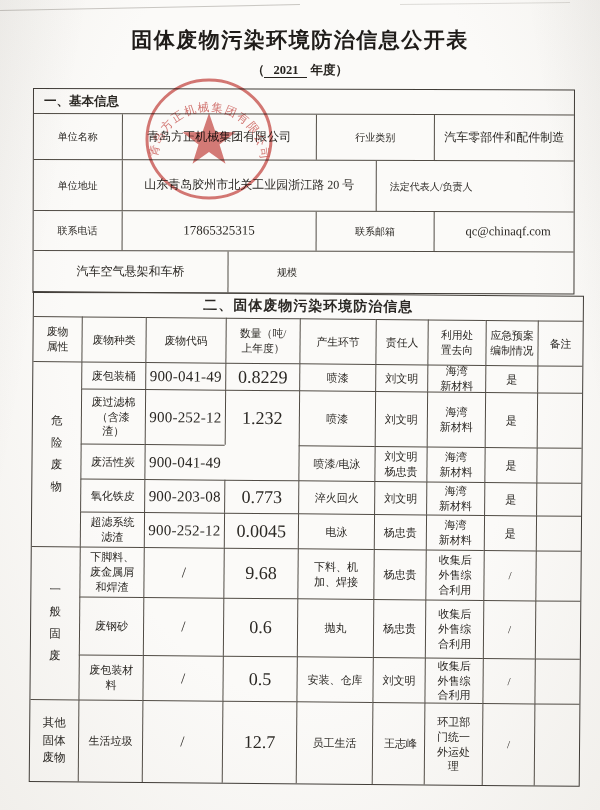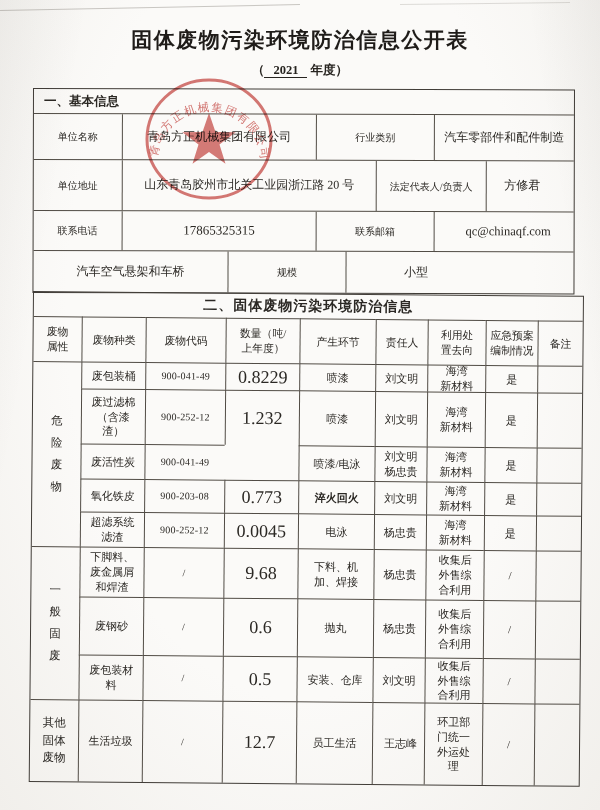--- a/index.html
+++ b/index.html
@@ -49,21 +49,21 @@
     transform:rotate(0.5deg);transform-origin:top left;}
   .g{border-left:1px solid #514c45;border-top:1px solid #514c45;
     display:flex;align-items:center;justify-content:center;text-align:center;
     white-space:pre-line;line-height:1.35;font-size:11px;padding:1px 2px;
     box-sizing:border-box;}
   .nl{border-left:none;}
   .nt{border-top:none;}
   .t2sec{font-weight:bold;font-size:14px;letter-spacing:1px;}
   .hd{font-size:10.8px;}
   .num{font-size:18px;}
-  .code{font-size:10px;letter-spacing:.2px;}
+  .code{font-size:15px;letter-spacing:.2px;}
   .attr span{display:block;word-break:break-all;font-size:11.5px;}
   .attr-1 span{width:13px;line-height:1.9;}
   .attr-2 span{width:26px;line-height:1.55;}
 
   
   #stamp{position:absolute;left:141px;top:75px;width:136px;height:128px;
     opacity:.8;mix-blend-mode:multiply;pointer-events:none;}
 </style>
 </head>
 <body>
@@ -81,34 +81,32 @@
     <div class="c lab a1">单位名称</div>
     <div class="c val a2">青岛方正机械集团有限公司</div>
     <div class="c lab a3">行业类别</div>
     <div class="c val a4">汽车零部件和配件制造</div>
   </div>
 
   <div class="t1row r2">
     <div class="c lab b1">单位地址</div>
     <div class="c val b2">山东青岛胶州市北关工业园浙江路 20 号</div>
     <div class="c lab b3">法定代表人/负责人</div>
-    <div class="c val b4">方修君</div>
   </div>
 
   <div class="t1row r3">
     <div class="c lab a1">联系电话</div>
     <div class="c val a2" style="font-size:13px;">17865325315</div>
     <div class="c lab a3">联系邮箱</div>
     <div class="c val a4" style="font-size:12.5px;padding-left:11px;">qc@chinaqf.com</div>
   </div>
 
   <div class="t1row r4">
     <div class="c val a2">汽车空气悬架和车桥</div>
     <div class="c lab a3">规模</div>
-    <div class="c val a4">小型</div>
   </div>
 </div>
 
 <div id="t2">
   <div class="g nl nt t2sec" style="grid-area:1/1/2/10;">二、固体废物污染环境防治信息</div>
 
   <div class="g nl hd" style="grid-area:2/1;">废物
 属性</div>
   <div class="g hd" style="grid-area:2/2;">废物种类</div>
   <div class="g hd" style="grid-area:2/3;">废物代码</div>
@@ -154,21 +152,21 @@
   <div class="g" style="grid-area:5/6;">刘文明
 杨忠贵</div>
   <div class="g" style="grid-area:5/7;">海湾
 新材料</div>
   <div class="g" style="grid-area:5/8;">是</div>
   <div class="g" style="grid-area:5/9;"></div>
 
   <div class="g" style="grid-area:6/2;">氧化铁皮</div>
   <div class="g code" style="grid-area:6/3;">900-203-08</div>
   <div class="g num" style="grid-area:6/4;">0.773</div>
-  <div class="g" style="grid-area:6/5;font-weight:bold;">淬火回火</div>
+  <div class="g" style="grid-area:6/5;">淬火回火</div>
   <div class="g" style="grid-area:6/6;">刘文明</div>
   <div class="g" style="grid-area:6/7;">海湾
 新材料</div>
   <div class="g" style="grid-area:6/8;">是</div>
   <div class="g" style="grid-area:6/9;"></div>
 
   <div class="g" style="grid-area:7/2;">超滤系统
 滤渣</div>
   <div class="g code" style="grid-area:7/3;">900-252-12</div>
   <div class="g num" style="grid-area:7/4;">0.0045</div>

